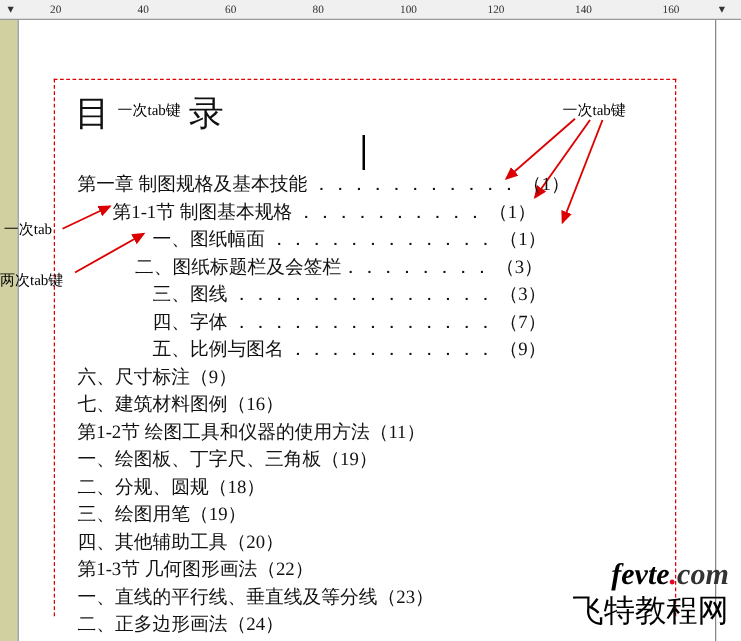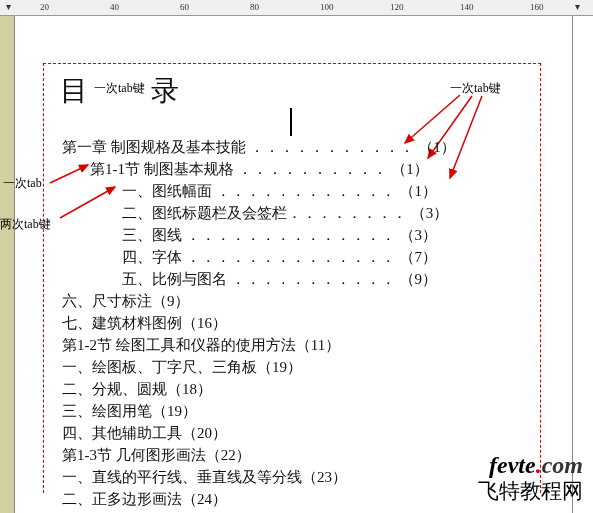--- a/index.html
+++ b/index.html
@@ -109,21 +109,21 @@
   font-family: Liberation Serif, serif;
   font-size: 24px;
   font-weight: bold;
   color: #000;
   font-style: italic;
 }
 .watermark-en .dot { color: #e00020; }
 .watermark-en .com { color: #333; }
 .watermark-cn {
   font-family: Liberation Serif, serif;
-  font-size: 21px;
+  font-size: 25px;
   color: #000;
   margin-top: -2px;
 }
 </style>
 </head>
 <body>
 
 <div class="ruler-h">
   <span class="marker" style="left:6px;">▾</span>
   <span class="tick" style="left:40px;">20</span>
@@ -162,21 +162,21 @@
   <line x1="472" y1="96" x2="428" y2="158" class="arrow-red" marker-end="url(#ah)"></line>
   <line x1="482" y1="96" x2="450" y2="178" class="arrow-red" marker-end="url(#ah)"></line>
 
   <line x1="50" y1="183" x2="88" y2="165" class="arrow-red" marker-end="url(#ah)"></line>
   <line x1="60" y1="218" x2="115" y2="187" class="arrow-red" marker-end="url(#ah)"></line>
 </svg>
 
 <div class="toc-line" style="top:138px; left:62px;">第一章 制图规格及基本技能 ．．．．．．．．．．． （1）</div>
 <div class="toc-line" style="top:160px; left:90px;">第1-1节    制图基本规格  ．．．．．．．．．． （1）</div>
 <div class="toc-line" style="top:182px; left:122px;">一、图纸幅面  ．．．．．．．．．．．． （1）</div>
-<div class="toc-line" style="top:204px; left:122px;text-align:center;">二、图纸标题栏及会签栏．．．．．．．． （3）</div>
+<div class="toc-line" style="top:204px; left:108px;text-align:center;">二、图纸标题栏及会签栏．．．．．．．． （3）</div>
 <div class="toc-line" style="top:226px; left:122px;">三、图线  ．．．．．．．．．．．．．． （3）</div>
 <div class="toc-line" style="top:248px; left:122px;">四、字体  ．．．．．．．．．．．．．． （7）</div>
 <div class="toc-line" style="top:270px; left:122px;">五、比例与图名 ．．．．．．．．．．． （9）</div>
 
 <div class="toc-line" style="top:292px; left:62px;">六、尺寸标注（9）</div>
 <div class="toc-line" style="top:314px; left:62px;">七、建筑材料图例（16）</div>
 <div class="toc-line" style="top:336px; left:62px;">第1-2节      绘图工具和仪器的使用方法（11）</div>
 <div class="toc-line" style="top:358px; left:62px;">一、绘图板、丁字尺、三角板（19）</div>
 <div class="toc-line" style="top:380px; left:62px;">二、分规、圆规（18）</div>
 <div class="toc-line" style="top:402px; left:62px;">三、绘图用笔（19）</div>

